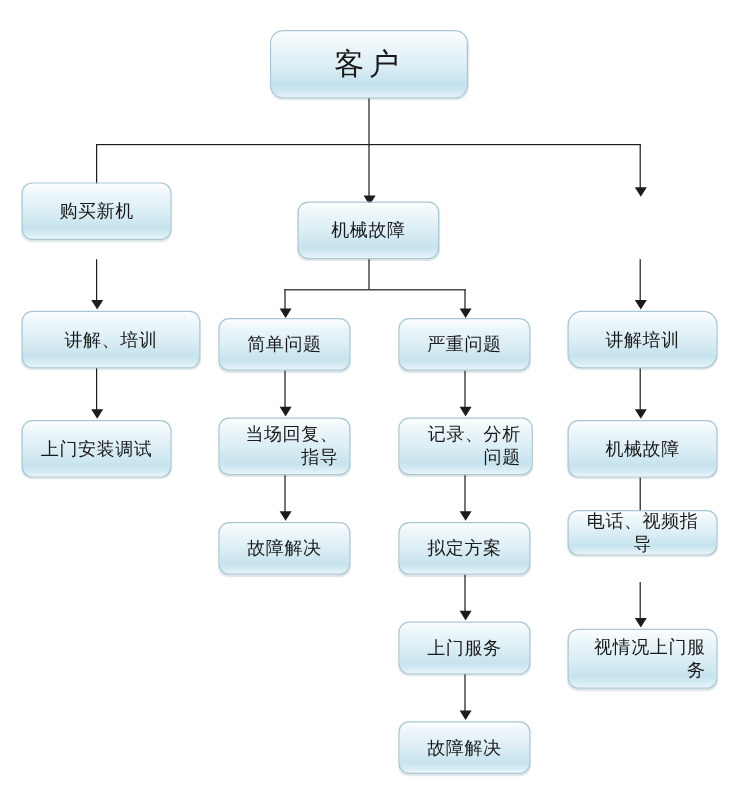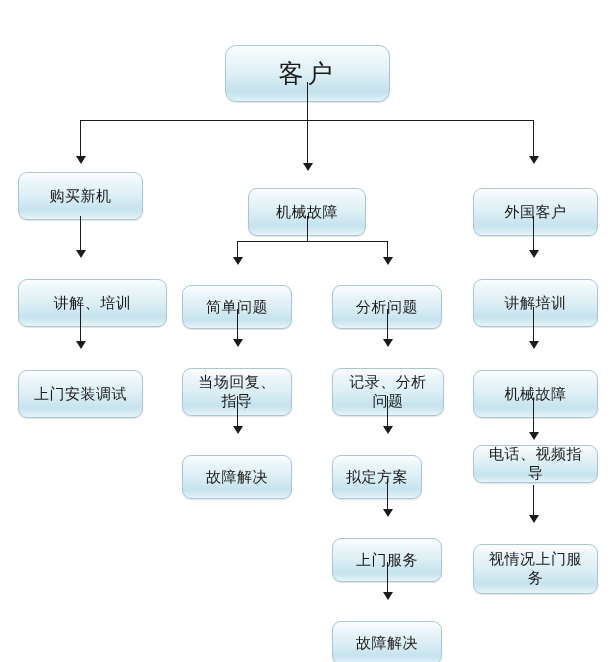--- a/index.html
+++ b/index.html
@@ -28,24 +28,23 @@
         #d9edf4 93%,
         #eaf5f9 100%);
     display:flex;
     align-items:center;
     color:#1a1a1a;
     font-size:15px;
     line-height:19px;
     letter-spacing:0.5px;
     padding:18px 9px;
     box-shadow:0 1px 1px rgba(120,150,165,0.25);
-    margin-top:20px;
   }
   .node.center{justify-content:center;text-align:center;}
-  .node.wrap{justify-content:flex-start;text-align:center;}
+  .node.wrap{justify-content:flex-start;text-align:right;}
   .node.root{
     border-radius:11px;
     font-family:"DejaVu Serif","Liberation Serif",serif;
     font-size:25px;
     letter-spacing:4px;
     justify-content:center;
     background:linear-gradient(to bottom,
         #fbfdfe 0%,
         #f0f8fb 18%,
         #ddeff6 52%,
@@ -128,59 +127,56 @@
   </div>
 
   <div class="vline" style="left:237px;top:396px;width:1px;height:34px;"></div>
   <div class="arrow" style="left:233px;top:426px;"></div>
 
   <div class="node center" style="left:182px;top:435px;width:110px;height:44px;">
     <span>故障解决</span>
   </div>
 
   <div class="node center" style="left:332px;top:265px;width:110px;height:44px;">
-    <span>分析问题</span>
+    <span>严重问题</span>
   </div>
 
   <div class="vline" style="left:387px;top:309px;width:1px;height:34px;"></div>
   <div class="arrow" style="left:383px;top:339px;"></div>
 
   <div class="node wrap" style="left:332px;top:348px;width:112px;height:48px;">
     <span>记录、分析问题</span>
   </div>
 
   <div class="vline" style="left:387px;top:396px;width:1px;height:34px;"></div>
   <div class="arrow" style="left:383px;top:426px;"></div>
 
-  <div class="node center" style="left:332px;top:435px;width:90px;height:44px;">
+  <div class="node center" style="left:332px;top:435px;width:110px;height:44px;">
     <span>拟定方案</span>
   </div>
 
   <div class="vline" style="left:387px;top:479px;width:1px;height:34px;"></div>
   <div class="arrow" style="left:383px;top:509px;"></div>
 
   <div class="node center" style="left:332px;top:518px;width:110px;height:44px;">
     <span>上门服务</span>
   </div>
 
   <div class="vline" style="left:387px;top:562px;width:1px;height:34px;"></div>
   <div class="arrow" style="left:383px;top:592px;"></div>
 
   <div class="node center" style="left:332px;top:601px;width:110px;height:44px;">
     <span>故障解决</span>
   </div>
 
-  <div class="node center" style="left:473px;top:168px;width:125px;height:48px;">
-    <span>外国客户</span>
-  </div>
 
   <div class="vline" style="left:533px;top:216px;width:1px;height:38px;"></div>
   <div class="arrow" style="left:529px;top:250px;"></div>
 
-  <div class="node center" style="left:473px;top:259px;width:125px;height:48px;">
+  <div class="node center" style="left:473px;top:259px;width:125px;height:48px;border-radius:12px;">
     <span>讲解培训</span>
   </div>
 
   <div class="vline" style="left:533px;top:307px;width:1px;height:38px;"></div>
   <div class="arrow" style="left:529px;top:341px;"></div>
 
   <div class="node center" style="left:473px;top:350px;width:125px;height:48px;">
     <span>机械故障</span>
   </div>
 

